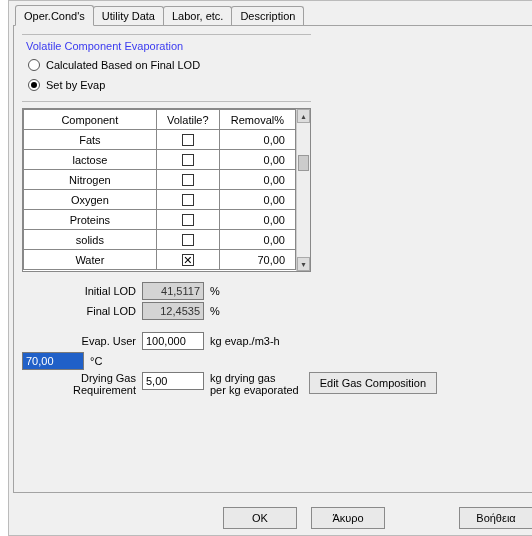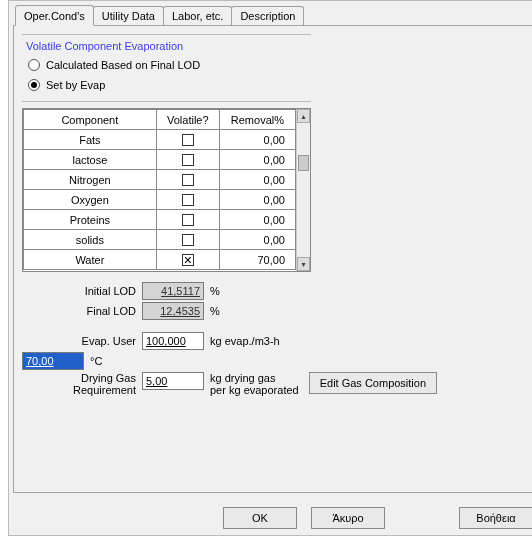--- a/index.html
+++ b/index.html
@@ -129,21 +129,20 @@
     display: flex; align-items: center; margin: 2px 0;
   }
   .field-label { width: 120px; text-align: right; padding-right: 6px; }
   .field-input {
     border: 1px solid #7a7a7a;
     height: 18px;
     padding: 0 3px;
     font: inherit;
     text-align: right;
     background: #fff;
-    text-decoration: underline;
   }
   .field-input.ro { background: #d4d4d4; color:#333;}
   .field-input.sel { background: #2060c8; color:#fff; }
   .unit { padding-left: 6px; }
   .btn {
     background: #e9e9e9;
     border: 1px solid #8a8a8a;
     padding: 2px 10px;
     font: inherit;
     cursor: pointer;

